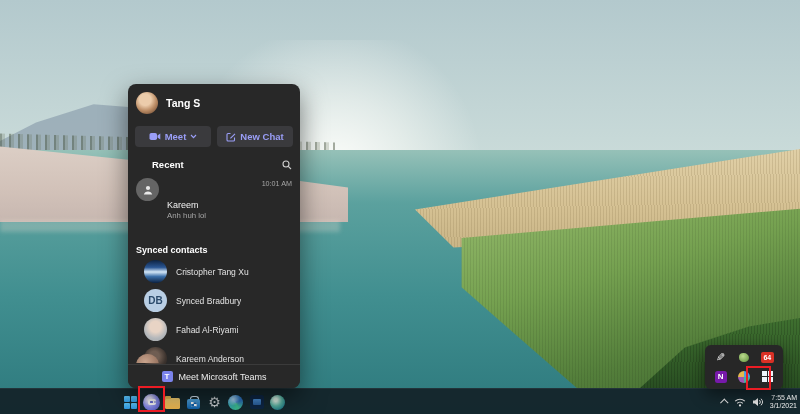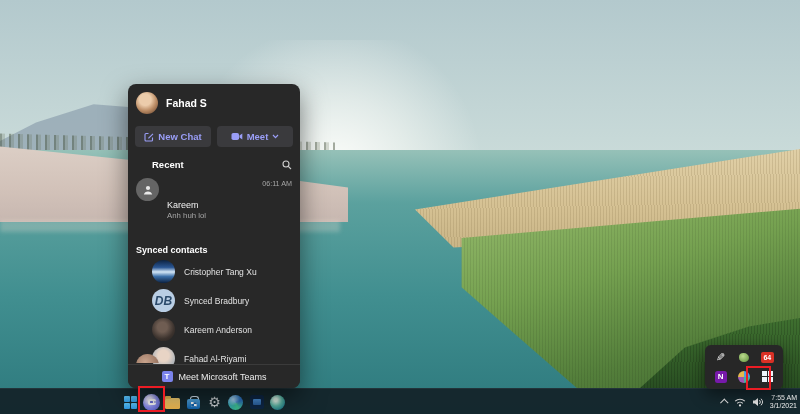--- a/index.html
+++ b/index.html
@@ -58,24 +58,24 @@
            margin:12px 8px 0 8px;padding-left:16px; }
   .p-sec-title { font-size:9.5px; font-weight:bold; color:#fff; }
   .recent-item { display:flex; align-items:flex-start; gap:8px; margin:8px 8px 0 8px; }
   .av-placeholder { width:23px; height:23px; background:#656565; display:flex;
            align-items:center; justify-content:center; }
   .ri-col { flex:1; min-width:0; }
   .ri-name { font-size:9px; color:#f0f0f0; line-height:11px;margin-top:22px; }
   .ri-msg { font-size:7.8px; color:#a6a6a6; line-height:10px; }
   .ri-time { font-size:7.2px; color:#a6a6a6; margin-top:1px; }
   .sync-title { margin:24px 8px 2px 8px; font-size:9px; font-weight:bold; color:#fff; }
-  .contact { display:flex; align-items:center; gap:9px; padding:3px 24px; height:29px;text-align:right; }
+  .contact { display:flex; align-items:center; gap:9px; padding:3px 16px; height:29px;text-align:right; }
   .c-av { width:23px; height:23px; border-radius:50%; flex:none;
           display:flex; align-items:center; justify-content:center;
-          font-size:12px; font-weight:bold;font-style:italic; }
+          font-size:10px; font-weight:bold; }
   .av-cristopher { background:linear-gradient(180deg,#0c2140 0%,#2a5693 32%,#d3e6f6 52%,#3a6ea8 72%,#0c2140 100%); }
   .av-dennis { background:#b9cee4; color:#2b4a6b; }
   .av-fahad { background:radial-gradient(circle at 50% 38%, #e8d4c5 0 30%, #b5b8bb 62%, #9ea2a6 100%); }
   .av-kareem { background:radial-gradient(circle at 45% 40%, #6f5d52 0 26%, #3c332e 62%, #241f1c 100%); }
   .av-kaylee { background:#d9dae8; color:#4a4a58; }
   .c-name { font-size:8.5px; color:#e2e2e2; white-space:nowrap; overflow:hidden; }
   .partial-wrap { position:absolute; left:8px; bottom:25px; width:23px; height:9px; overflow:hidden; }
   .partial-wrap > div { width:23px; height:23px; border-radius:50%;
           background:radial-gradient(circle at 40% 35%, #c9a48d, #7d5a48); }
   .p-foot { position:absolute; left:0; right:0; bottom:0; height:24px;
@@ -177,41 +177,41 @@
     <div class="shore"></div>
     <div class="reflection"></div>
     <div class="wheat"></div>
     <div class="grass"></div>
     <div class="grassdark"></div>
   </div>
 
   <div class="panel">
     <div class="p-head">
       <div class="avatar av-dave"></div>
-      <div class="p-name">Fahad S</div>
+      <div class="p-name">Tang S</div>
     </div>
 
     <div class="p-btnrow">
-      <div class="p-btn">
-        <svg width="10" height="10" viewBox="0 0 10 10">
-          <path d="M4.5 1.5 H2 A1 1 0 0 0 1 2.5 V8 A1 1 0 0 0 2 9 H7.5 A1 1 0 0 0 8.5 8 V5.5" stroke="#9a9ef7" stroke-width="1.1" fill="none"></path>
-          <path d="M4 6 L8.6 1.4 L9.4 2.2 L4.8 6.8 Z" fill="#9a9ef7"></path>
-        </svg>
-        <span>New Chat</span>
-      </div>
       <div class="p-btn">
         <svg width="12" height="9" viewBox="0 0 12 9">
           <rect x="0.5" y="1" width="7.5" height="7" rx="1.8" fill="#9a9ef7"></rect>
           <path d="M8.5 3.4 L11.3 1.6 V7.4 L8.5 5.6 Z" fill="#9a9ef7"></path>
         </svg>
         <span>Meet</span>
         <svg width="7" height="5" viewBox="0 0 7 5">
           <path d="M1 1 L3.5 3.6 L6 1" stroke="#9a9ef7" stroke-width="1.2" fill="none"></path>
         </svg>
       </div>
+      <div class="p-btn">
+        <svg width="10" height="10" viewBox="0 0 10 10">
+          <path d="M4.5 1.5 H2 A1 1 0 0 0 1 2.5 V8 A1 1 0 0 0 2 9 H7.5 A1 1 0 0 0 8.5 8 V5.5" stroke="#9a9ef7" stroke-width="1.1" fill="none"></path>
+          <path d="M4 6 L8.6 1.4 L9.4 2.2 L4.8 6.8 Z" fill="#9a9ef7"></path>
+        </svg>
+        <span>New Chat</span>
+      </div>
     </div>
 
     <div class="p-sec">
       <div class="p-sec-title">Recent</div>
       <svg width="10" height="10" viewBox="0 0 10 10">
         <circle cx="4" cy="4" r="3" stroke="#cfcfcf" stroke-width="1.1" fill="none"></circle>
         <line x1="6.3" y1="6.3" x2="9" y2="9" stroke="#cfcfcf" stroke-width="1.1"></line>
       </svg>
     </div>
 
@@ -219,40 +219,40 @@
       <div class="avatar av-placeholder">
         <svg width="12" height="12" viewBox="0 0 12 12">
           <circle cx="6" cy="4" r="2.1" fill="#e9e9e9"></circle>
           <path d="M1.8 10.5 A4.4 4.4 0 0 1 10.2 10.5 Z" fill="#e9e9e9"></path>
         </svg>
       </div>
       <div class="ri-col">
         <div class="ri-name">Kareem</div>
         <div class="ri-msg">Anh huh lol</div>
       </div>
-      <div class="ri-time">06:11 AM</div>
+      <div class="ri-time">10:01 AM</div>
     </div>
 
     <div class="sync-title">Synced contacts</div>
 
     <div class="contact">
       <div class="c-av av-cristopher"></div>
       <div class="c-name">Cristopher Tang Xu</div>
     </div>
     <div class="contact">
       <div class="c-av av-dennis">DB</div>
       <div class="c-name">Synced Bradbury</div>
     </div>
     <div class="contact">
+      <div class="c-av av-fahad"></div>
+      <div class="c-name">Fahad Al-Riyami</div>
+    </div>
+    <div class="contact">
       <div class="c-av av-kareem"></div>
       <div class="c-name">Kareem Anderson</div>
-    </div>
-    <div class="contact">
-      <div class="c-av av-fahad"></div>
-      <div class="c-name">Fahad Al-Riyami</div>
     </div>
 
     <div class="partial-wrap">
         <div></div>
       </div>
 
     <div class="p-foot">
       <div class="teams-logo">T</div>
       <div class="p-foot-label">Meet Microsoft Teams</div>
     </div>

